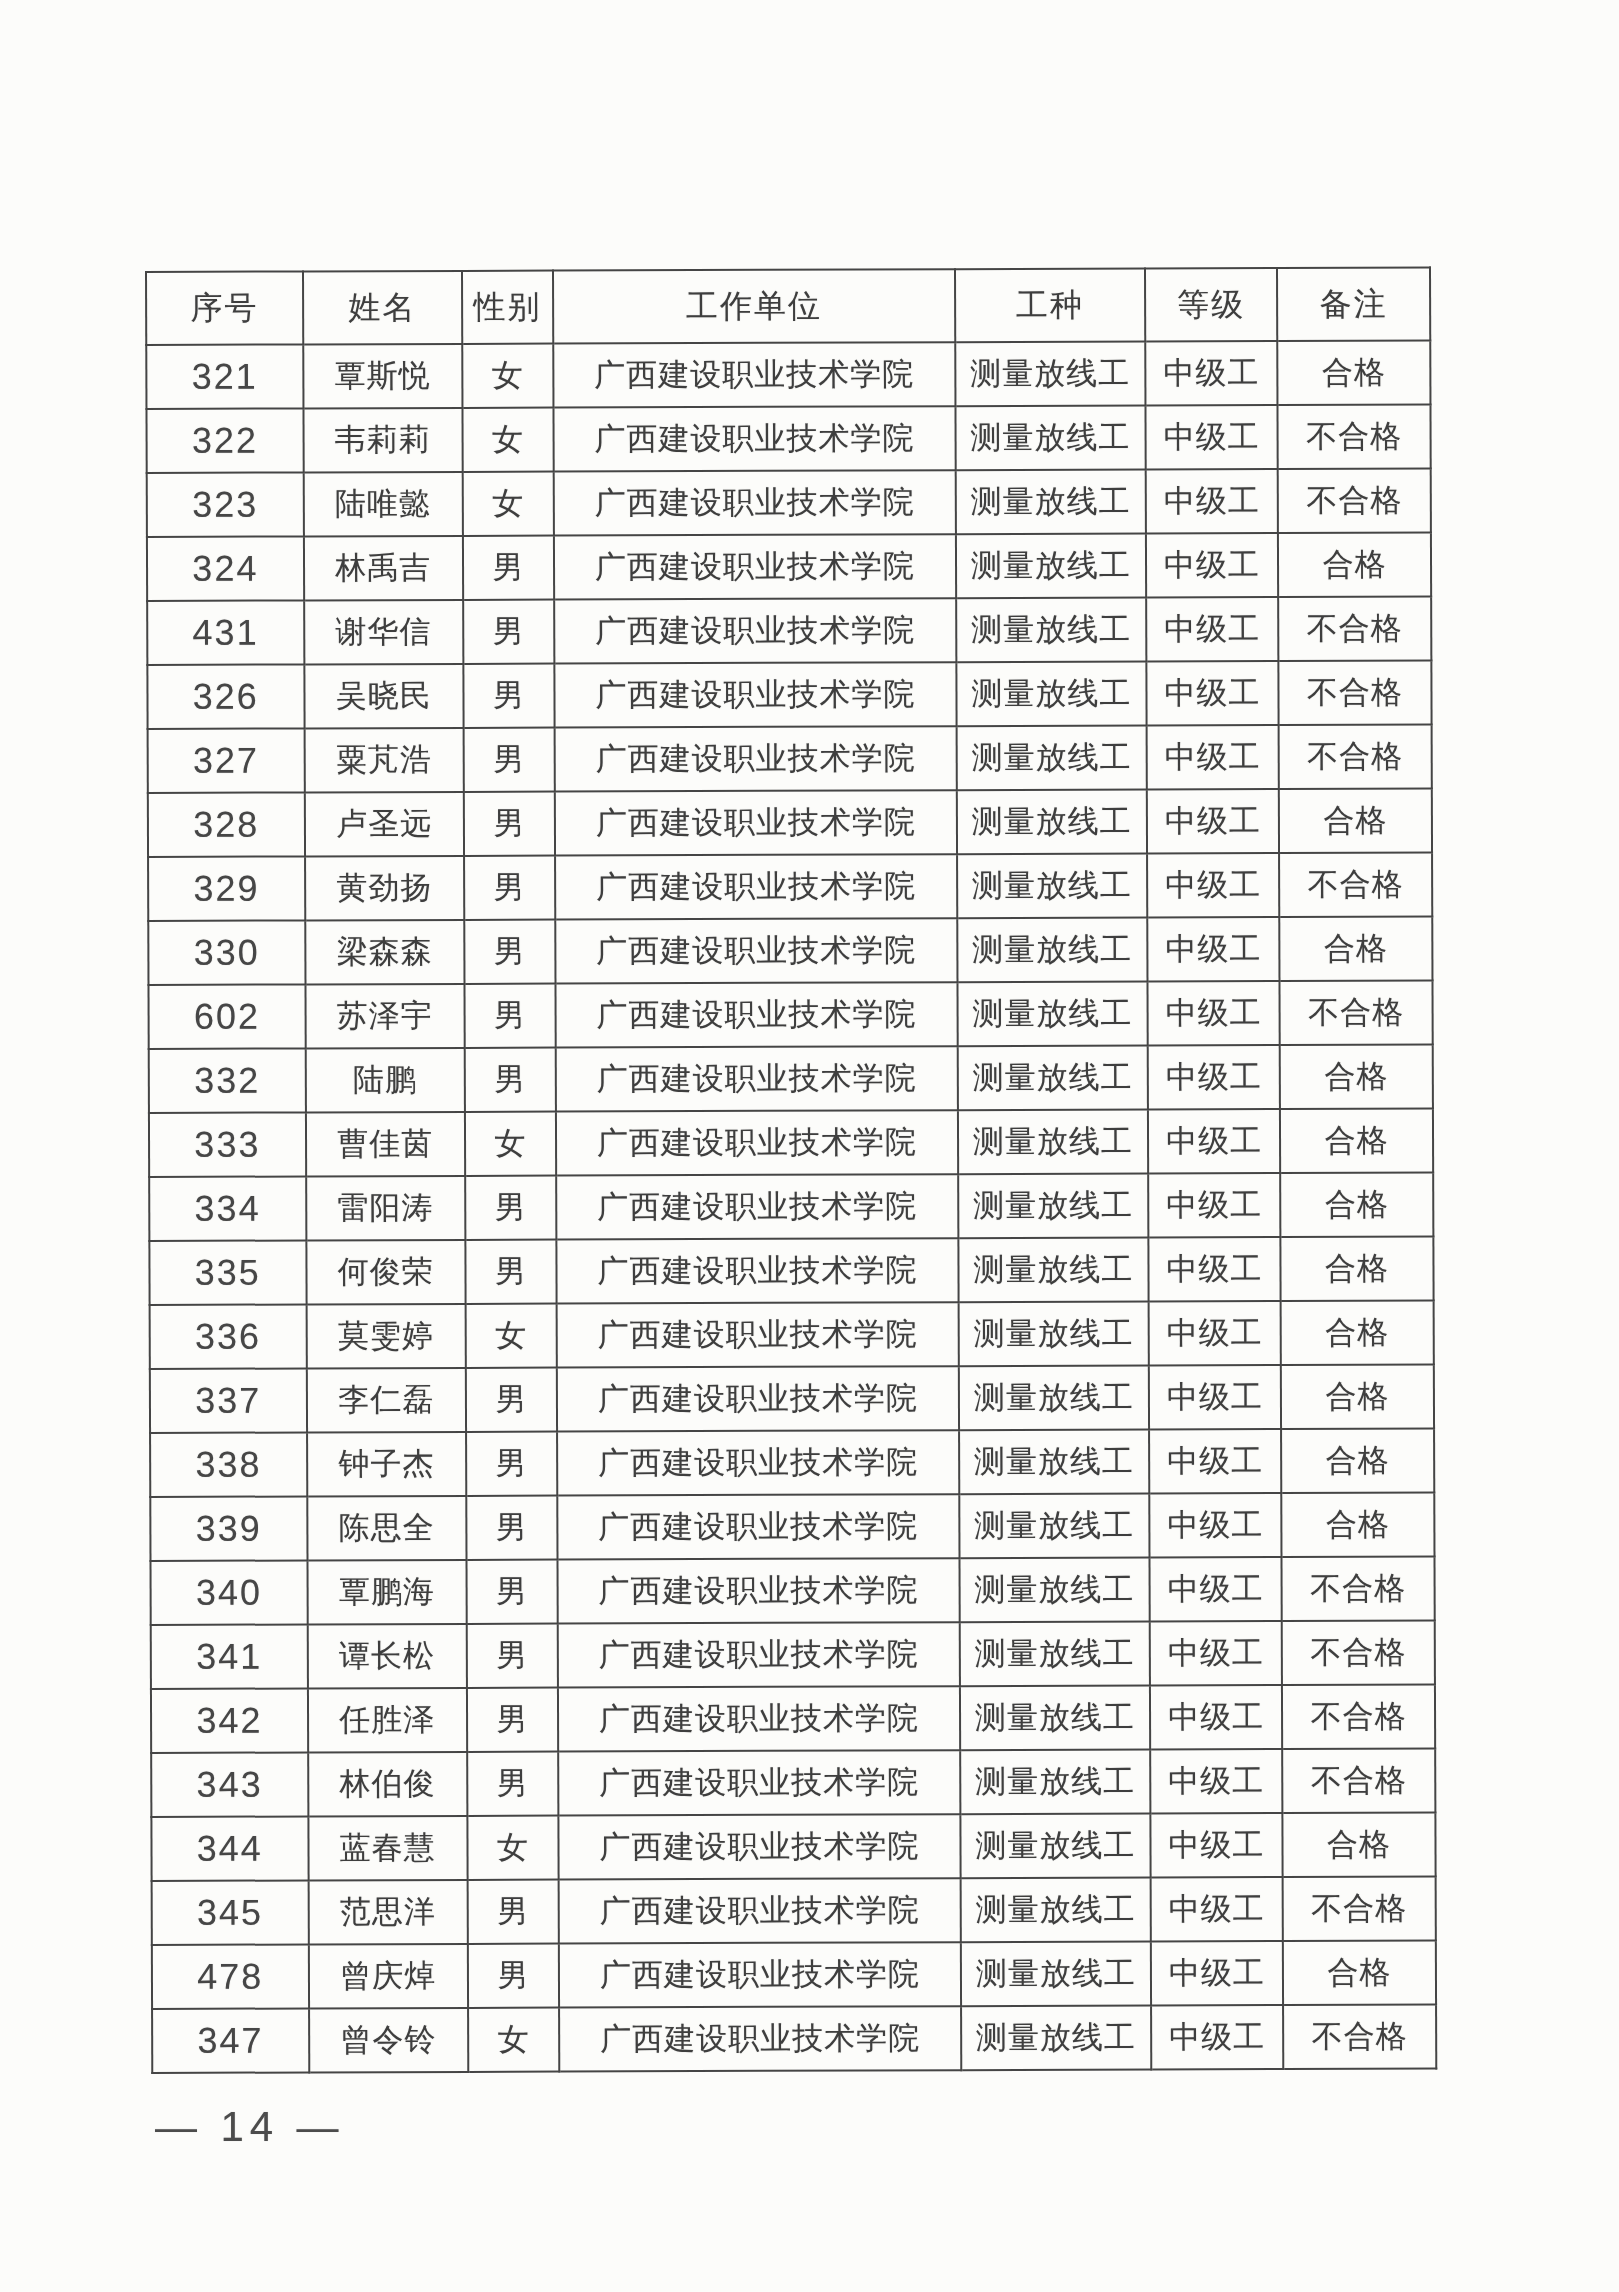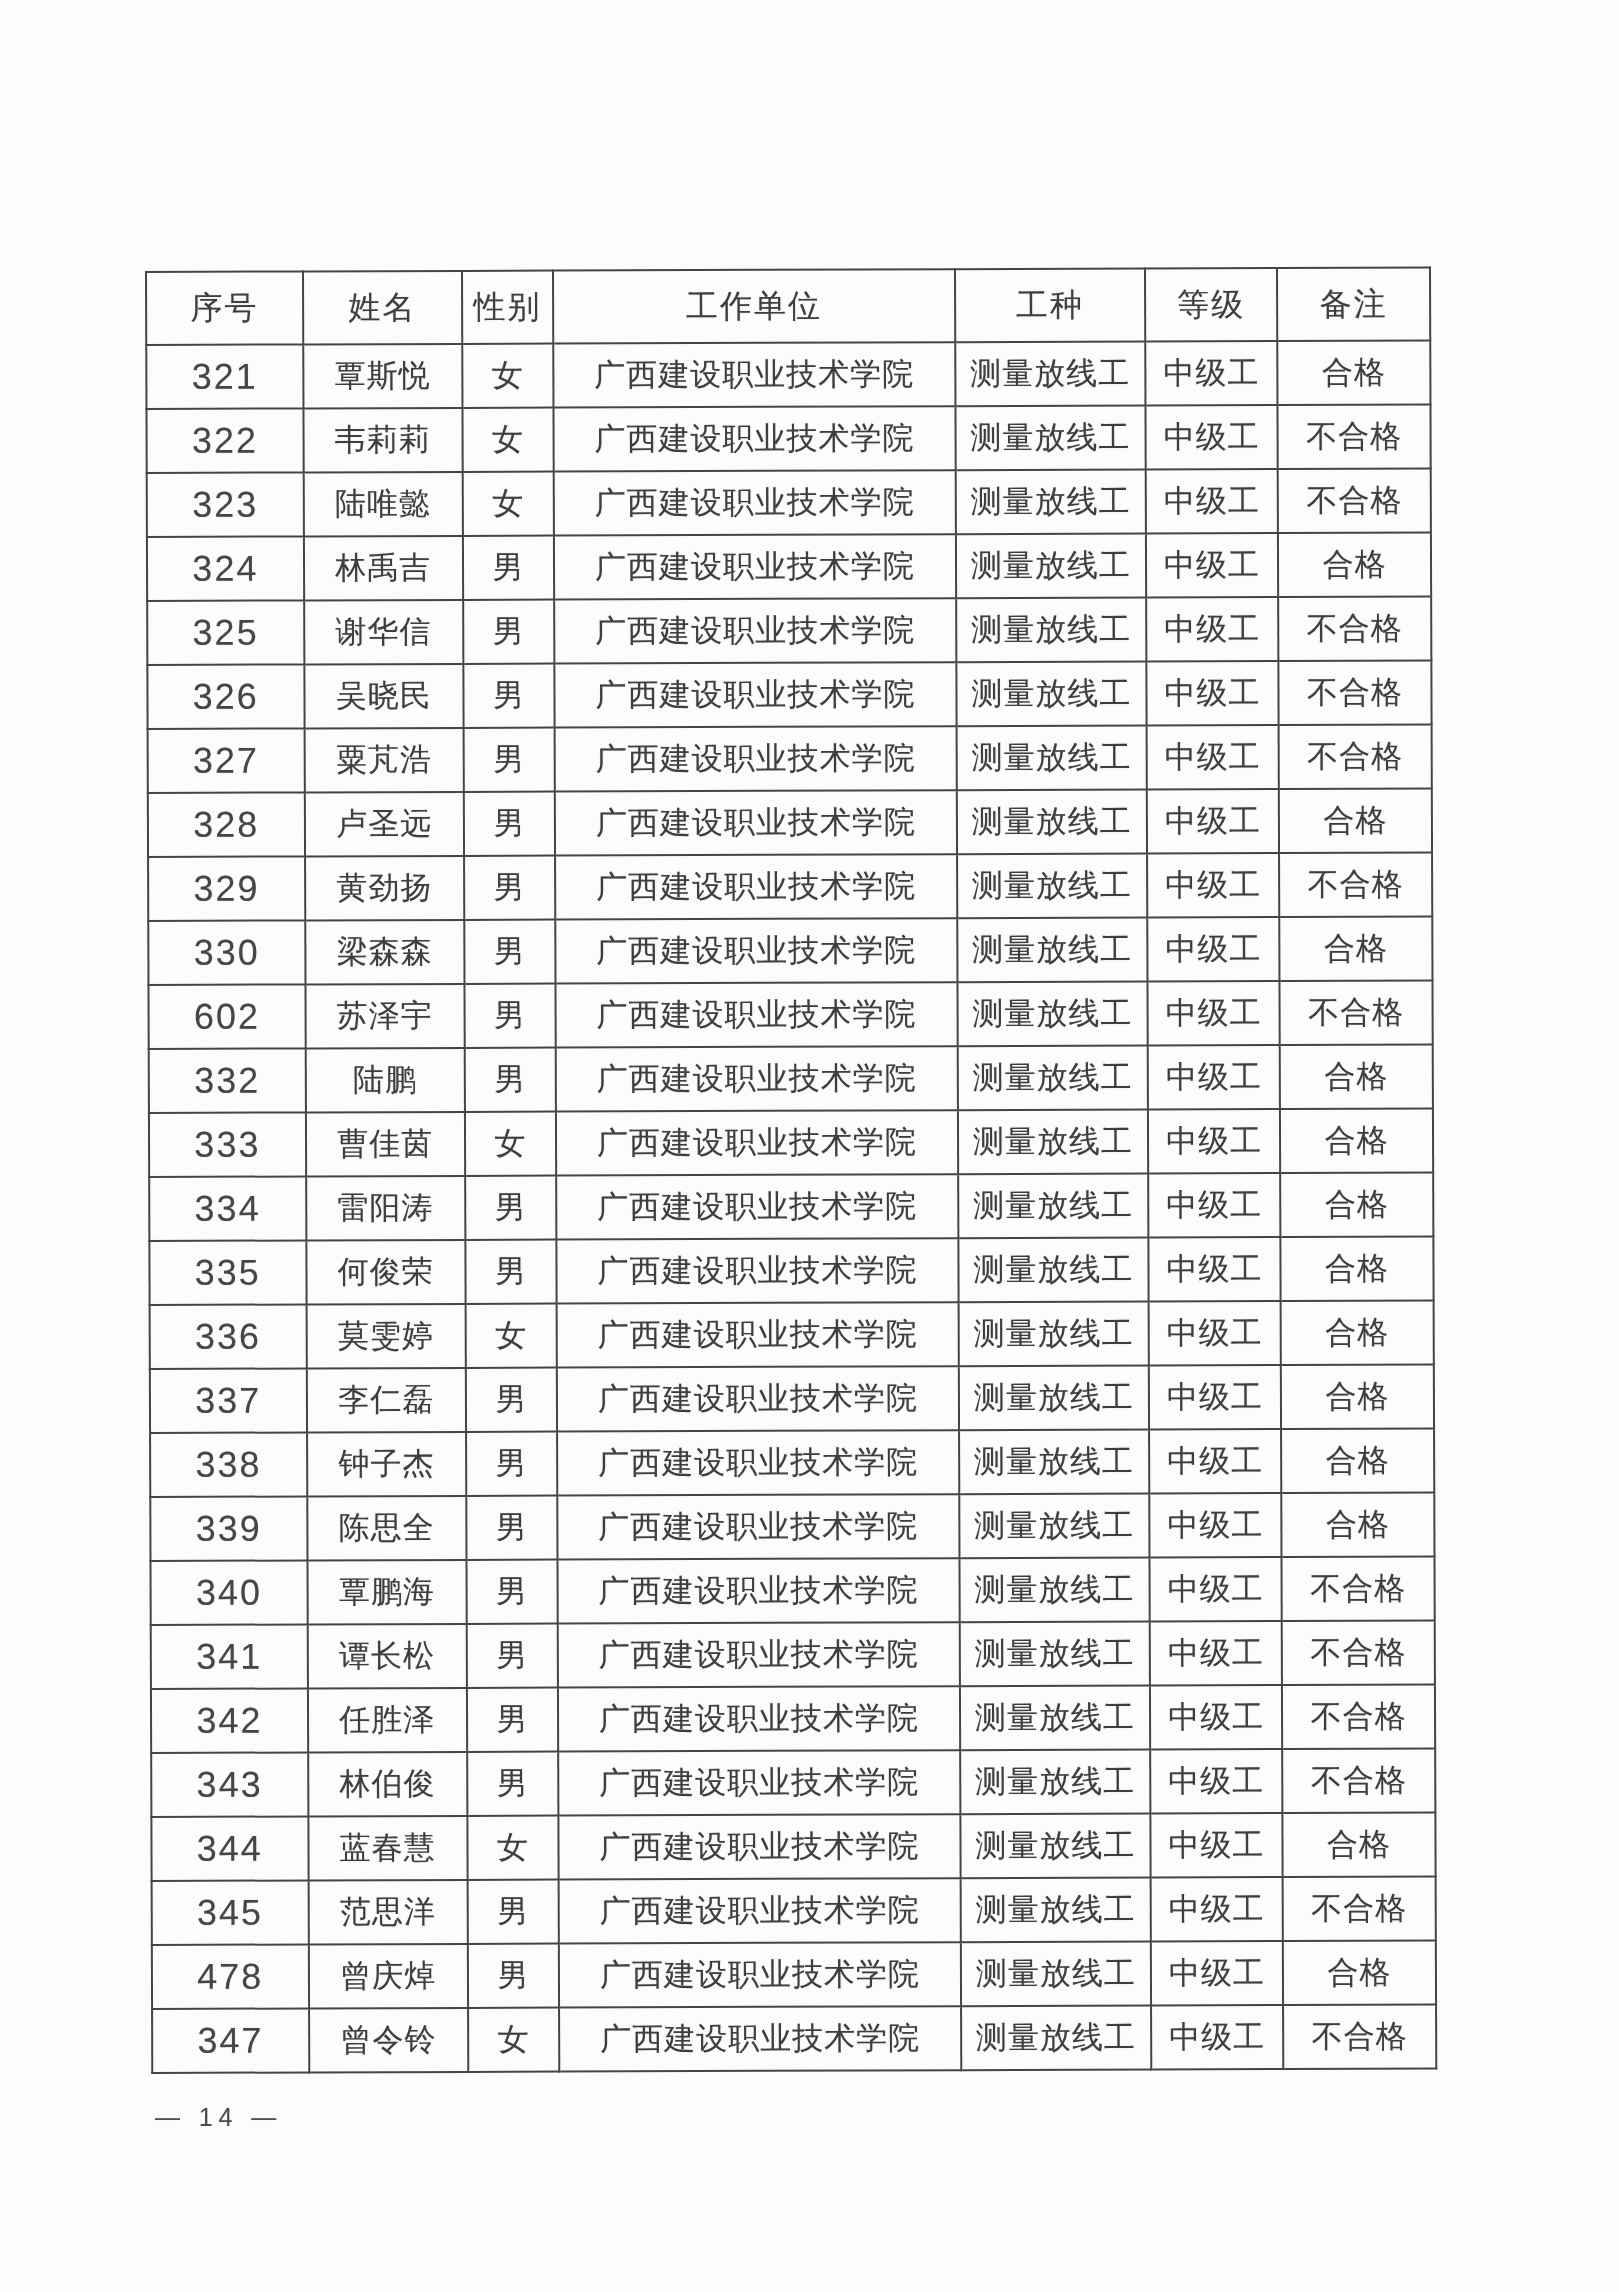--- a/index.html
+++ b/index.html
@@ -50,21 +50,21 @@
   table.results tbody td.num {
     font-size: 36px;
     letter-spacing: 2px;
     color: #464646;
     border-radius: 17px;
   }
   .footer {
     position: absolute;
     left: 155px;
     top: 2103px;
-    font-size: 25px;
+    font-size: 42px;
     color: #4c4c4c;
     letter-spacing: 5.9px;
     text-shadow: 0 0 1px rgba(70,70,70,0.3);
   }
 </style>
 </head>
 <body>
 
 <div class="page">
   <div class="sheet-tilt">
@@ -120,21 +120,21 @@
           <tr>
             <td class="num">324</td>
             <td>林禹吉</td>
             <td>男</td>
             <td>广西建设职业技术学院</td>
             <td>测量放线工</td>
             <td>中级工</td>
             <td>合格</td>
           </tr>
           <tr>
-            <td class="num">325</td>
+            <td class="num">431</td>
             <td>谢华信</td>
             <td>男</td>
             <td>广西建设职业技术学院</td>
             <td>测量放线工</td>
             <td>中级工</td>
             <td>不合格</td>
           </tr>
           <tr>
             <td class="num">326</td>
             <td>吴晓民</td>

